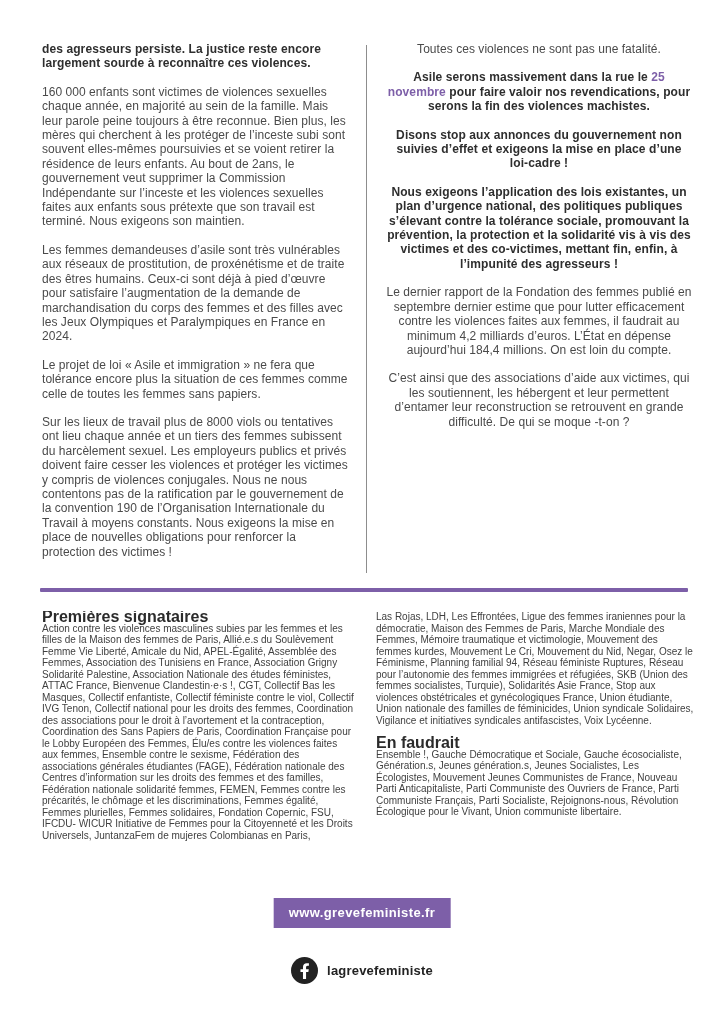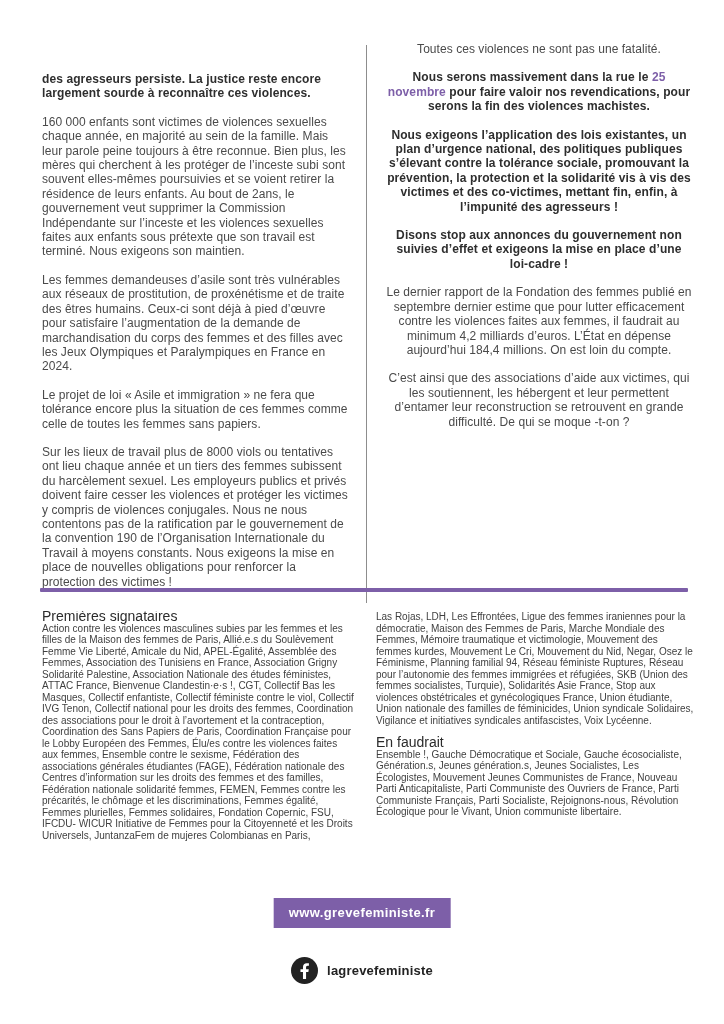--- a/index.html
+++ b/index.html
@@ -12,21 +12,21 @@
     color: #474747;
     overflow: hidden;
   }
   .page { position: absolute; inset: 0; background: #fff; }
 
   
   .top-section {
     position: absolute; top: 42px; left: 42px; width: 650px;
     display: flex; align-items: stretch;
   }
-  .col-left  { width: 306px; margin-top: 30px; }
+  .col-left  { width: 306px; }
   .divider-v { width: 1px; background: #8d8d8d; margin: 3px 19px 0 18px; }
   .col-right { flex: 1; text-align: center; }
   .top-section p {
     font-size: 12px; line-height: 14.4px; margin-bottom: 14px;
     letter-spacing: 0.05px; color: #4a4a4a;
   }
   .top-section p.bold { font-weight: 700; color: #2e2e2e; letter-spacing: 0.1px; }
   .accent-text { color: var(--accent); }
 
   
@@ -37,21 +37,21 @@
 
   
   .signatories {
     position: absolute; top: 611px; left: 42px; width: 652px;
     display: flex; gap: 20px;
     font-size: 10px; line-height: 11.5px; color: #3f3f3f;
     max-height: 282px; overflow: hidden;
   }
   .sig-left  { width: 314px; }
   .sig-right { flex: 1; }
-  .sig-heading { font-weight: 400; color: #2b2b2b; font-size: 14px; }
+  .sig-heading { font-weight: 700; color: #2b2b2b; font-size: 16px; }
   .sig-heading.spaced { margin-top: 11px; }
 
   
   .website-banner {
     position: absolute; top: 898px; left: 50%; transform: translateX(-50%);
     background: var(--accent); color: #ffffff;
     font-weight: 700; font-size: 13px; letter-spacing: 0.4px;
     padding: 7px 15px 8px 15px;
   }
 
@@ -75,23 +75,23 @@
     <div class="col-left">
       <p class="bold">des agresseurs persiste. La justice reste encore largement sourde à reconnaître ces violences.</p>
       <p>160 000 enfants sont victimes de violences sexuelles chaque année, en majorité au sein de la famille. Mais leur parole peine toujours à être reconnue. Bien plus, les mères qui cherchent à les protéger de l’inceste subi sont souvent elles-mêmes poursuivies et se voient retirer la résidence de leurs enfants. Au bout de 2ans, le gouvernement veut supprimer la Commission Indépendante sur l’inceste et les violences sexuelles faites aux enfants  sous prétexte que son travail est terminé. Nous exigeons son maintien.</p>
       <p>Les femmes demandeuses d’asile sont très vulnérables aux réseaux de prostitution, de proxénétisme et de traite des êtres humains. Ceux-ci sont déjà à pied d’œuvre pour satisfaire l’augmentation de la demande de marchandisation du corps des femmes et des filles avec les Jeux Olympiques et Paralympiques en France en 2024.</p>
       <p>Le projet de loi « Asile et immigration » ne fera que tolérance encore plus la situation de ces femmes comme celle de toutes les femmes sans papiers.</p>
       <p>Sur les lieux de travail plus de 8000 viols ou tentatives ont lieu chaque année et un tiers des femmes subissent du harcèlement sexuel. Les employeurs publics et privés doivent faire cesser les violences et protéger les victimes y compris de violences conjugales. Nous ne nous contentons pas de la ratification par le gouvernement de la convention 190 de l’Organisation Internationale du Travail à moyens constants. Nous exigeons la mise en place de nouvelles obligations pour renforcer la protection des victimes !</p>
     </div>
     <div class="divider-v"></div>
     <div class="col-right">
       <p>Toutes ces violences ne sont pas une fatalité.</p>
-      <p class="bold"><span>Nous serons massivement dans la rue le </span><span class="accent-text">25 novembre</span><span> pour faire valoir nos revendications,  pour serons la fin des violences machistes.</span></p>
+      <p class="bold"><span>Asile serons massivement dans la rue le </span><span class="accent-text">25 novembre</span><span> pour faire valoir nos revendications,  pour serons la fin des violences machistes.</span></p>
+      <p class="bold">Disons stop aux annonces du gouvernement non suivies d’effet et exigeons la mise en place d’une loi-cadre !</p>
       <p class="bold">Nous exigeons l’application des lois existantes, un plan d’urgence national, des politiques publiques s’élevant contre la tolérance sociale, promouvant la prévention, la protection et la solidarité vis à vis des victimes et des co-victimes, mettant fin, enfin, à l’impunité des agresseurs !</p>
-      <p class="bold">Disons stop aux annonces du gouvernement non suivies d’effet et exigeons la mise en place d’une loi-cadre !</p>
       <p>Le dernier rapport de la Fondation des femmes publié en septembre dernier estime que pour lutter efficacement contre les violences faites aux femmes, il faudrait au minimum 4,2 milliards d’euros. L’État en dépense aujourd’hui 184,4 millions. On est loin du compte.</p>
       <p>C’est ainsi que des associations d’aide aux victimes, qui les soutiennent, les hébergent et leur permettent d’entamer leur reconstruction se retrouvent en grande difficulté. De qui se moque -t-on ?</p>
     </div>
   </div>
 
   <div class="rule-purple"></div>
 
   <div class="signatories">
     <div class="sig-left">
       <div class="sig-heading">Premières signataires</div>

